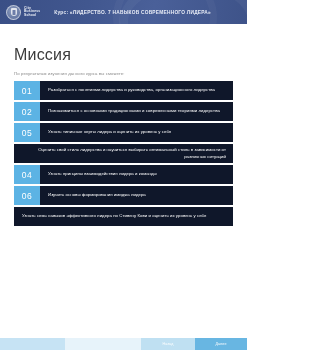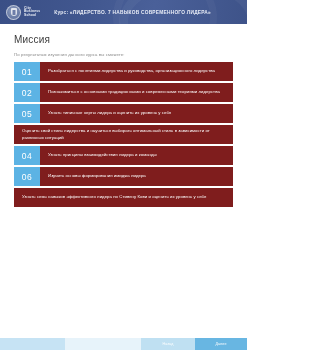--- a/index.html
+++ b/index.html
@@ -108,45 +108,46 @@
     letter-spacing: 0.25px;
     font-weight: bold;
     white-space: nowrap;
   }
 
   
   .content {
     padding: 10px 14px 0 14px;
   }
   .page-title {
-    font-size: 10px;
+    font-size: 16px;
     color: #3b3b3b;
     font-weight: normal;
-    margin: 0 0 7px 0;
+    margin: 12px 0 7px 0;
     letter-spacing: 0.2px;
   }
   .subtitle {
     font-size: 4.3px;
     color: #8a8a8a;
     margin: 0 0 5px 0;
     letter-spacing: 0.1px;
   }
 
   
   .obj-list {
     display: flex;
     flex-direction: column;
     gap: 2px;
     margin-top: 3px;
   }
   .obj-row {
     display: flex;
     align-items: stretch;
-    background: #7f1d1d;
+    background: #0f172a;
     min-height: 19px;
+    text-align: right;
   }
   .obj-num {
     flex: none;
     width: 26px;
     background: #5cb3e4;
     color: #ffffff;
     font-size: 8.5px;
     display: flex;
     align-items: center;
     justify-content: center;

